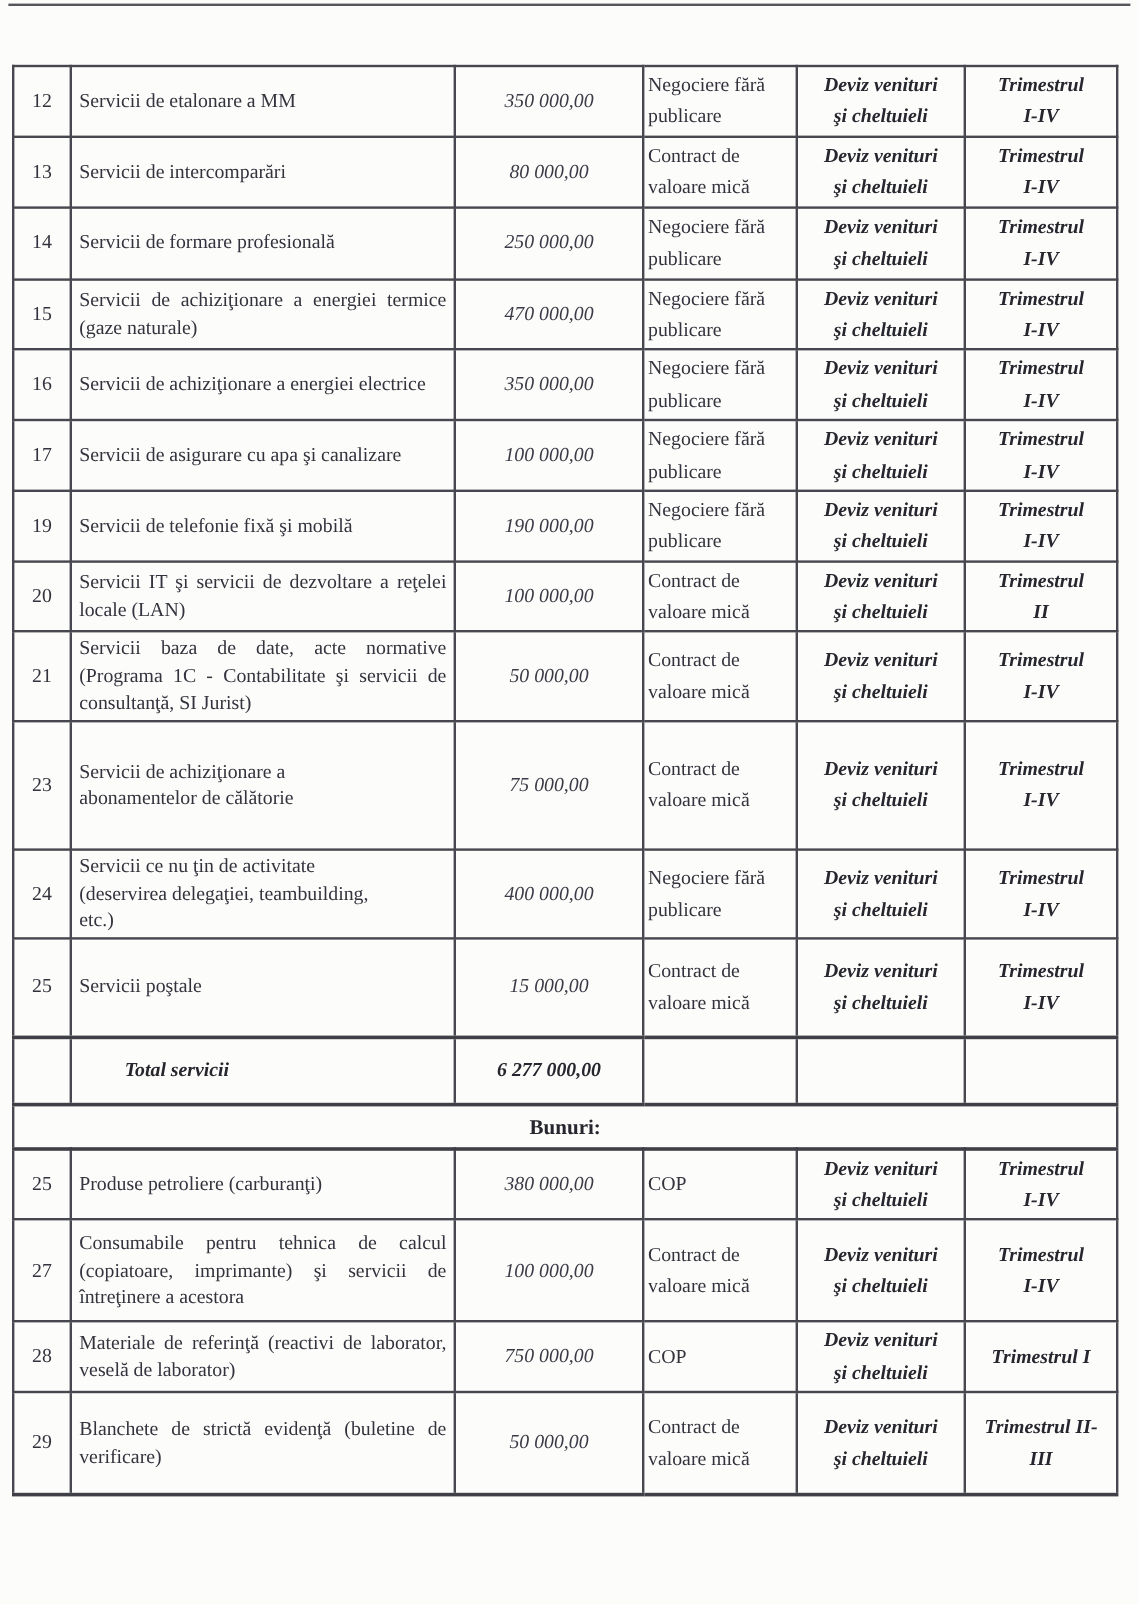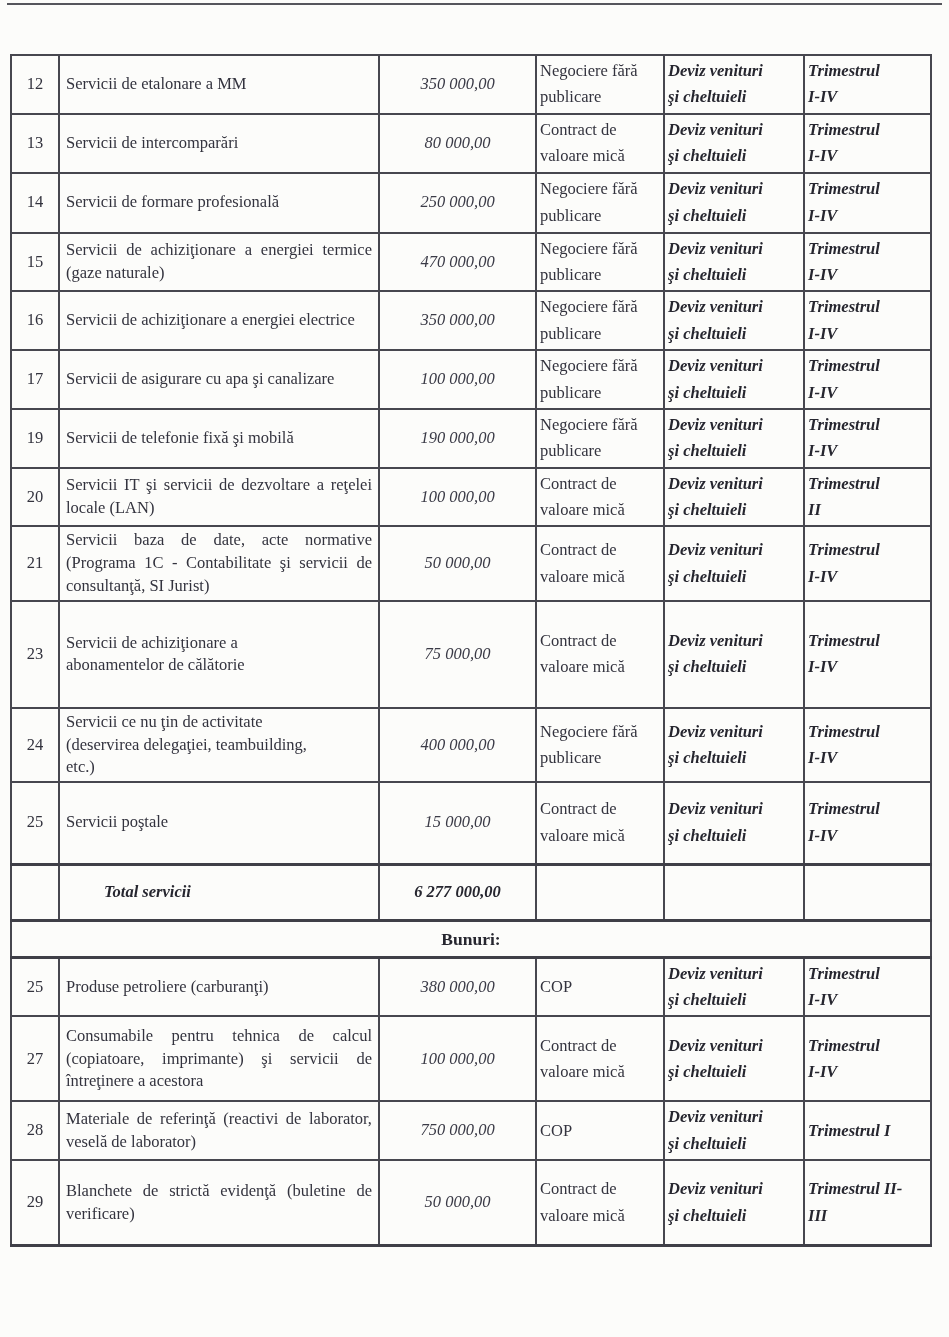--- a/index.html
+++ b/index.html
@@ -25,21 +25,21 @@
     font-size:16.5px;
     line-height:1.38;
     padding:2px 6px;
     overflow:hidden;
   }
   .c-no{text-align:center;padding:2px 2px;}
   .c-desc{text-align:justify;white-space:pre-line;}
   .c-amt{text-align:center;font-style:italic;color:#3b3b47;white-space:pre-line;}
   .c-proc{text-align:left;white-space:pre-line;line-height:1.6;padding:2px 3px;}
   .c-src,.c-trim{
-    font-weight:bold;font-style:italic;
+    text-align:center;font-weight:bold;font-style:italic;
     white-space:pre-line;line-height:1.6;color:#26262f;padding:2px 3px;
   }
   tr.total-row td{
     border-top:3px solid #3f3f47;border-bottom:3px solid #3f3f47;
   }
   tr.total-row .c-desc{
     font-weight:bold;font-style:italic;text-align:left;
     color:#26262f;padding-left:44px;
   }
   tr.total-row .c-amt{font-weight:bold;color:#26262f;}

